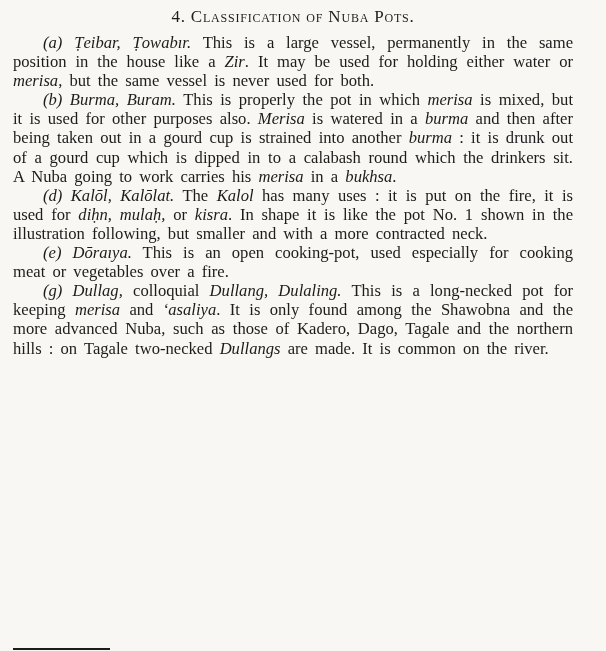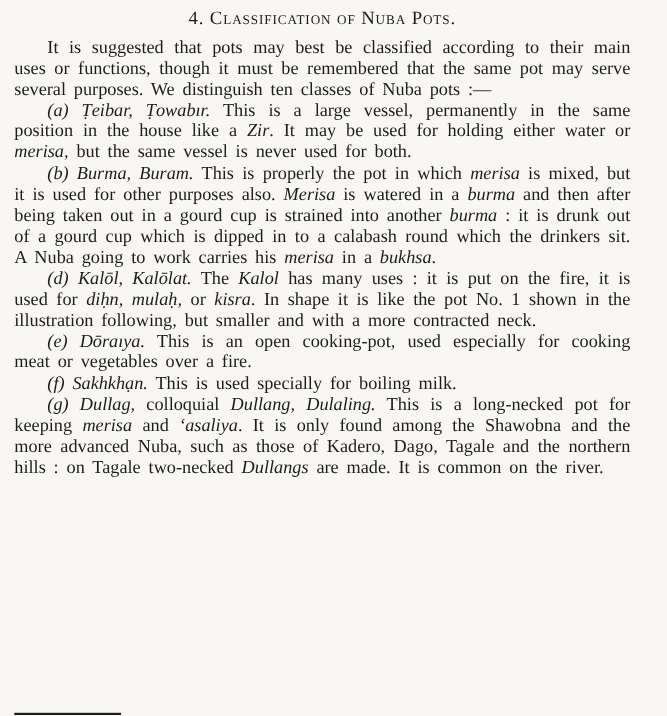--- a/index.html
+++ b/index.html
@@ -39,21 +39,19 @@
     width: 97px;
     height: 2px;
     background: #1c1c1c;
   }
 </style>
 </head>
 <body>
 
 <div class="page">
   <h1 class="title">4. Classification of Nuba Pots.</h1>
-  <p class="para"><span>It is suggested that pots may best be classified according to their main uses or functions, though it must be remembered that the same pot may serve several purposes.  We distinguish ten classes of Nuba pots :—</span></p>
   <p class="para"><i>(a) Ṭeibar, Ṭowabır.</i><span>  This is a large vessel, permanently in the same position in the house like a </span><i>Zir</i><span>.  It may be used for holding either water or </span><i>merisa</i><span>, but the same vessel is never used for both.</span></p>
   <p class="para"><i>(b) Burma, Buram.</i><span> This is properly the pot in which </span><i>merisa</i><span> is mixed, but it is used for other purposes also.  </span><i>Merisa</i><span> is watered in a </span><i>burma</i><span> and then after being taken out in a gourd cup is strained into another </span><i>burma</i><span> : it is drunk out of a gourd cup which is dipped in to a calabash round which the drinkers sit.  A Nuba going to work carries his </span><i>merisa</i><span> in a </span><i>bukhsa</i><span>.</span></p>
   <p class="para"><i>(d) Kalōl, Kalōlat.</i><span>  The </span><i>Kalol</i><span> has many uses :  it is put on the fire, it is used for </span><i>diḥn, mulaḥ,</i><span> or </span><i>kisra</i><span>.  In shape it is like the pot No. 1 shown in the illustration following, but smaller and with a more contracted neck.</span></p>
   <p class="para"><i>(e) Dōraıya.</i><span>  This is an open cooking-pot, used especially for cooking meat or vegetables over a fire.</span></p>
-  <p class="para"><i>(f) Sakhkhạn.</i><span>  This is used specially for boiling milk.</span></p>
   <p class="para"><i>(g) Dullag,</i><span> colloquial </span><i>Dullang, Dulaling.</i><span>  This is a long-necked pot for keeping </span><i>merisa</i><span> and </span><i>ʻasaliya</i><span>.  It is only found among the Shawobna and the more advanced Nuba, such as those of Kadero, Dago, Tagale and the northern hills :  on Tagale two-necked </span><i>Dullangs</i><span> are made.  It is common on the river.</span></p>
   <div class="footnote-rule"></div>
 </div>
 
 </body></html>

